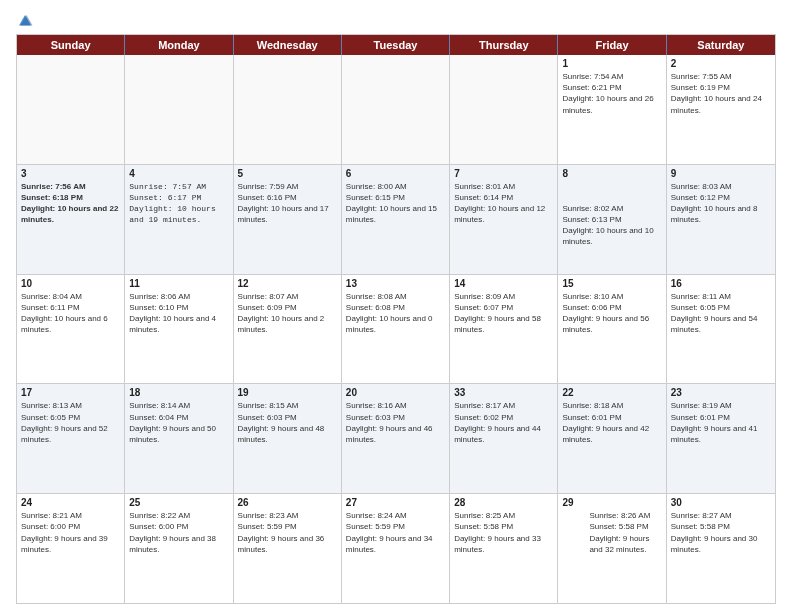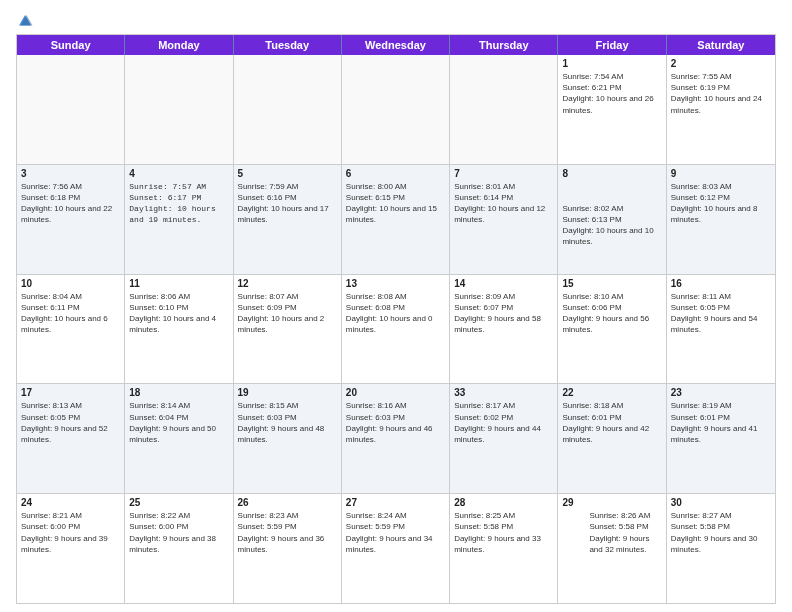--- a/index.html
+++ b/index.html
@@ -60,21 +60,21 @@
     }
     .calendar {
       flex: 1;
       display: flex;
       flex-direction: column;
       border: 1px solid #ccc;
     }
     .cal-header-row {
       display: grid;
       grid-template-columns: repeat(7, 1fr);
-      background: #6d28d9;
+      background: #7f1d1d;
     }
     .cal-header-cell {
       color: #fff;
       font-size: 11px;
       font-weight: bold;
       padding: 4px 4px;
       text-align: center;
       border-right: 1px solid #6080b5;
     }
     .cal-header-cell:last-child {
@@ -144,22 +144,22 @@
     <div class="title-block">
       <div class="month-title"></div>
       <div class="location-title"></div>
     </div>
   </div>
 
   <div class="calendar">
     <div class="cal-header-row">
     <div class="cal-header-cell">Sunday</div>
         <div class="cal-header-cell">Monday</div>
+        <div class="cal-header-cell">Wednesday</div>
         <div class="cal-header-cell">Tuesday</div>
-        <div class="cal-header-cell">Wednesday</div>
         <div class="cal-header-cell">Thursday</div>
         <div class="cal-header-cell">Friday</div>
         <div class="cal-header-cell">Saturday</div>
       </div>
     <div class="cal-body">
     <div class="cal-row">
           <div class="cal-cell empty"></div>
           <div class="cal-cell empty"></div>
           <div class="cal-cell empty"></div>
           <div class="cal-cell empty"></div>
@@ -173,21 +173,21 @@
           <div class="cal-cell">
             <span class="day-num">2</span>
             <div class="cell-info" style="white-space: pre-line;">Sunrise: 7:55 AM
 Sunset: 6:19 PM
 Daylight: 10 hours and 24 minutes.</div>
           </div>
         </div>
         <div class="cal-row">
           <div class="cal-cell alt-row">
             <span class="day-num">3</span>
-            <div class="cell-info" style="white-space: pre-line;">Sunrise: 7:56 AM
+            <div class="cell-info" style="white-space: pre-line; font-weight: bold;">Sunrise: 7:56 AM
 Sunset: 6:18 PM
 Daylight: 10 hours and 22 minutes.</div>
           </div>
           <div class="cal-cell alt-row">
             <span class="day-num">4</span>
             <div class="cell-info" style="white-space: pre-line; font-family: Liberation Mono, monospace;">Sunrise: 7:57 AM
 Sunset: 6:17 PM
 Daylight: 10 hours and 19 minutes.</div>
           </div>
           <div class="cal-cell alt-row">

